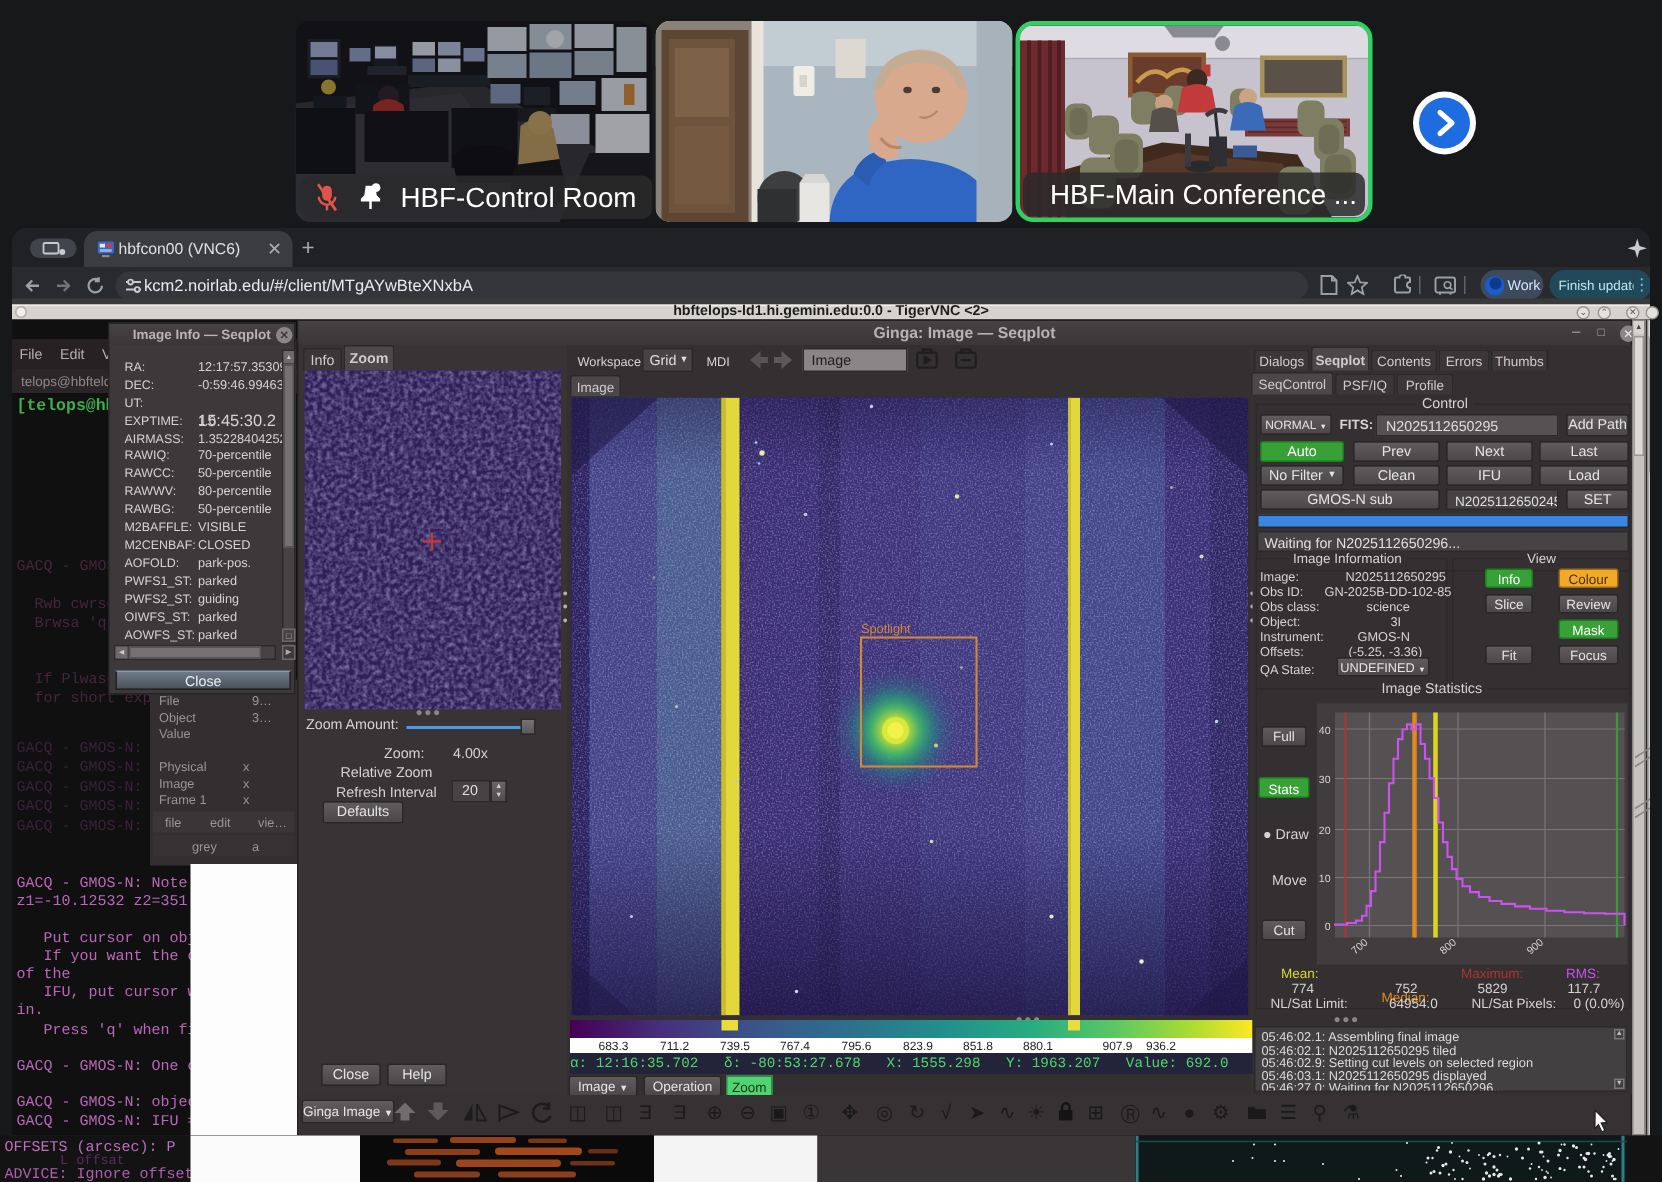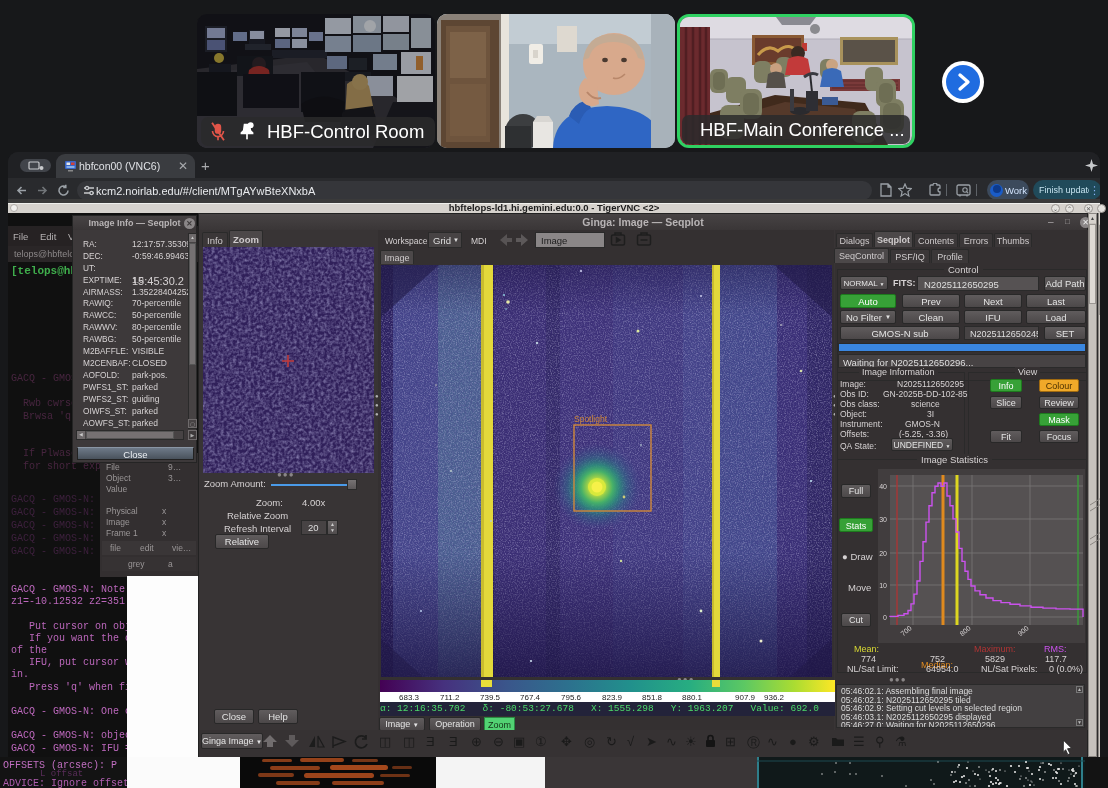--- a/index.html
+++ b/index.html
@@ -363,21 +363,21 @@
     <div class="abs" style="left:78px;top:256px;color:#8a8687;font-size:8px;letter-spacing:1px;">●●●</div>
     <div class="flabel" style="left:5px;top:264px;font-size:9.5px;">Zoom Amount:</div>
     <div class="abs" style="left:72px;top:270px;width:84px;height:2px;background:#4a9ae8;"></div>
     <div class="abs" style="left:148px;top:265px;width:10px;height:11px;background:linear-gradient(#777374,#5c5859);border:1px solid #2a2a2a;"></div>
     <div class="flabel" style="left:57px;top:283px;font-size:9.5px;">Zoom:</div>
     <div class="flabel" style="left:103px;top:283px;font-size:9.5px;">4.00x</div>
     <div class="flabel" style="left:28px;top:296px;font-size:9.5px;">Relative Zoom</div>
     <div class="flabel" style="left:25px;top:309px;font-size:9.5px;">Refresh Interval</div>
     <div class="sunken" style="left:102px;top:306px;width:26px;height:15px;font-size:9.5px;padding:1px 0 0 6px;">20</div>
     <div class="abs" style="left:128px;top:306px;width:11px;height:15px;background:linear-gradient(#6a6667,#504c4d);border:1px solid #2a2a2a;color:#ccc;font-size:5px;text-align:center;line-height:6px;">▲<br>▼</div>
-    <div class="btn" style="left:16px;top:320px;width:54px;height:15px;font-size:9.5px;line-height:14px;">Relative</div>
+    <div class="btn" style="left:16px;top:320px;width:54px;height:15px;font-size:9.5px;line-height:14px;">Defaults</div>
     <div class="btn" style="left:15px;top:495px;width:40px;height:15px;font-size:9.5px;line-height:14px;">Close</div>
     <div class="btn" style="left:59px;top:495px;width:40px;height:15px;font-size:9.5px;line-height:14px;">Help</div>
 
     <div class="abs" style="left:179px;top:16px;width:456px;height:500px;background:#343031;"></div>
     <div class="flabel" style="left:186px;top:22px;font-size:8.5px;">Workspace</div>
     <div class="sunken" style="left:229px;top:18px;width:34px;height:16px;font-size:9.5px;padding:2px 0 0 4px;">Grid <span style="float:right;margin-right:2px;font-size:6px;line-height:11px;">▼</span></div>
     <div class="flabel" style="left:272px;top:22px;font-size:8.5px;">MDI</div>
     <svg class="abs" style="left:296px;top:17px;" width="44" height="18" viewBox="0 0 44 18">
           <path d="M12 3 L5 9 L12 15 V11 H17 V7 H12 z" fill="#575354"></path>
           <path d="M26 3 L33 9 L26 15 V11 H21 V7 H26 z" fill="#5d595a"></path>

